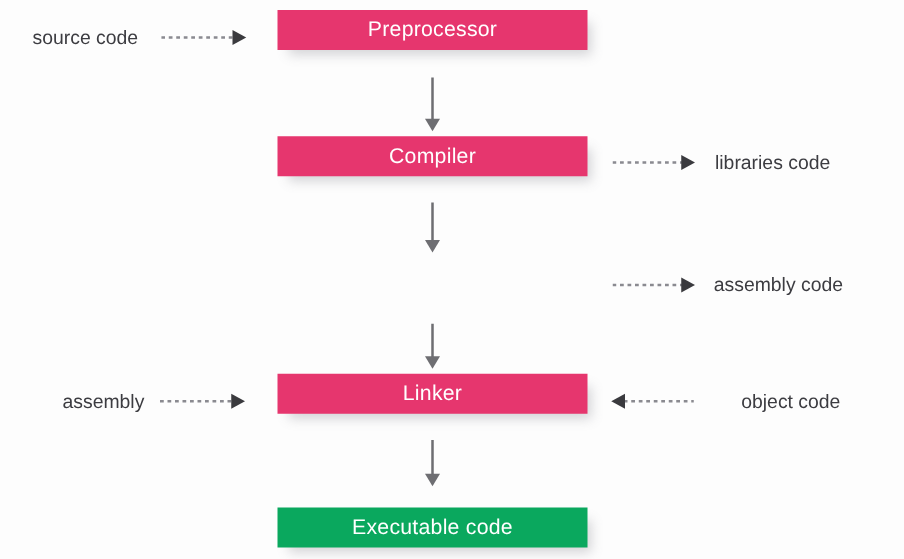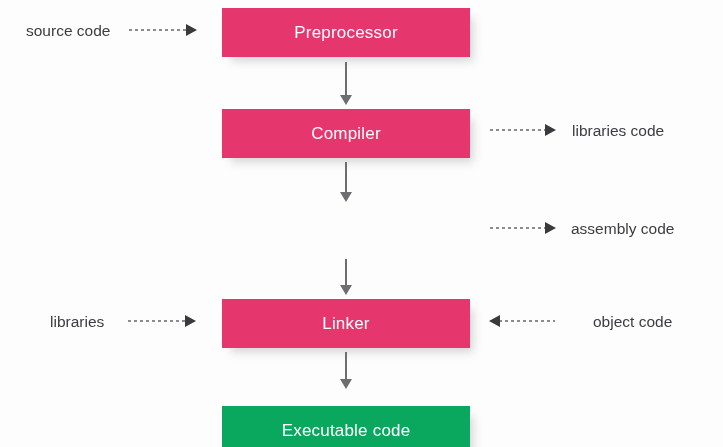--- a/index.html
+++ b/index.html
@@ -7,21 +7,21 @@
     width:723px;height:447px;
     background:#fdfdfd;
     font-family:"Liberation Sans","DejaVu Sans",sans-serif;
     overflow:hidden;
   }
   #canvas{position:relative;width:723px;height:447px;}
 
   
   .box{
     position:absolute;
-    left:222px;width:248px;height:49px;
+    left:222px;width:248px;height:32px;
     display:flex;align-items:center;justify-content:center;
     color:#ffffff;
     font-size:17px;
     letter-spacing:.2px;
     box-shadow:6px 7px 9px -3px rgba(120,120,130,0.30);
     box-sizing:border-box;
   }
   .box.pink{background:#e6366e;}
   .box.green{background:#0aa85e;}
 
@@ -111,17 +111,17 @@
   <div class="d-arrow right" style="left:128px;top:320px;width:58px;"></div>
 
   <div class="d-arrow left" style="left:499px;top:320px;width:56px;"></div>
 
   <span class="side-label" style="left:10px;top:23px;margin-left:16px;">source code</span>
 
   <span class="side-label" style="left:572px;top:123px;">libraries code</span>
 
   <span class="side-label" style="left:571px;top:221px;">assembly code</span>
 
-  <span class="side-label" style="left:50px;top:314px;">libraries</span>
+  <span class="side-label" style="left:50px;top:314px;">assembly</span>
 
   <span class="side-label" style="left:593px;top:314px;">object code</span>
 
 </div>
 
 </body></html>

